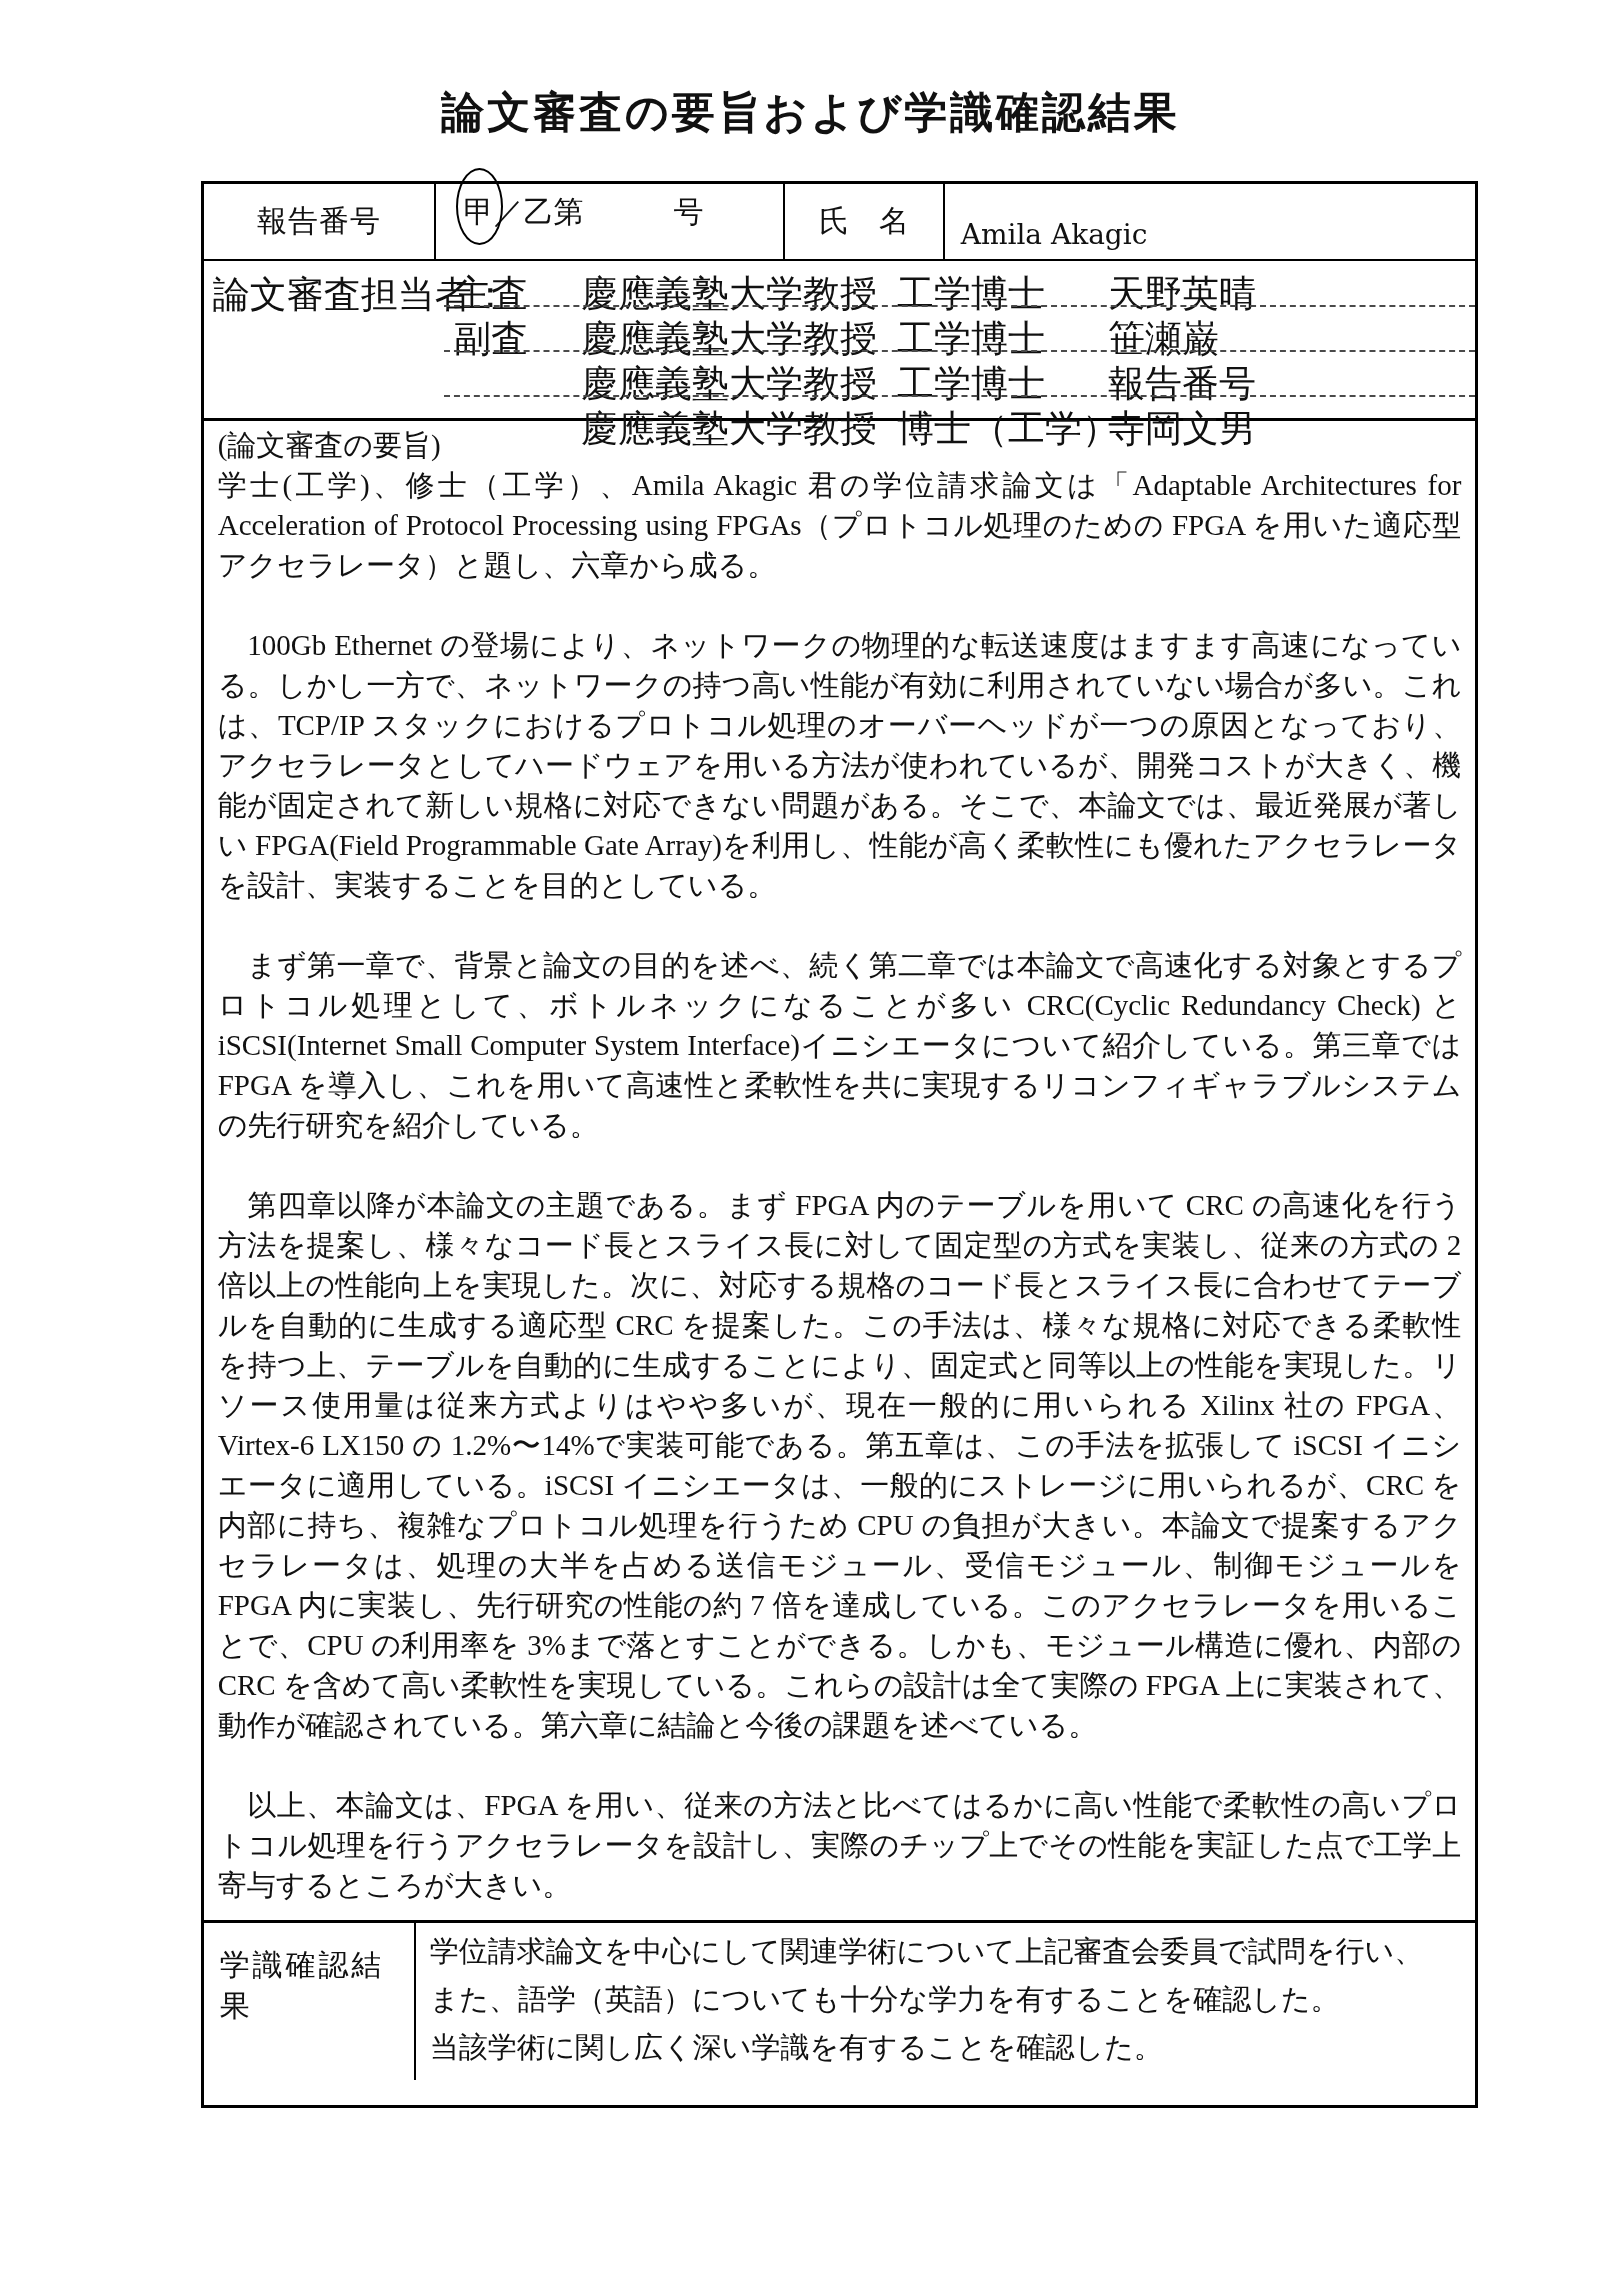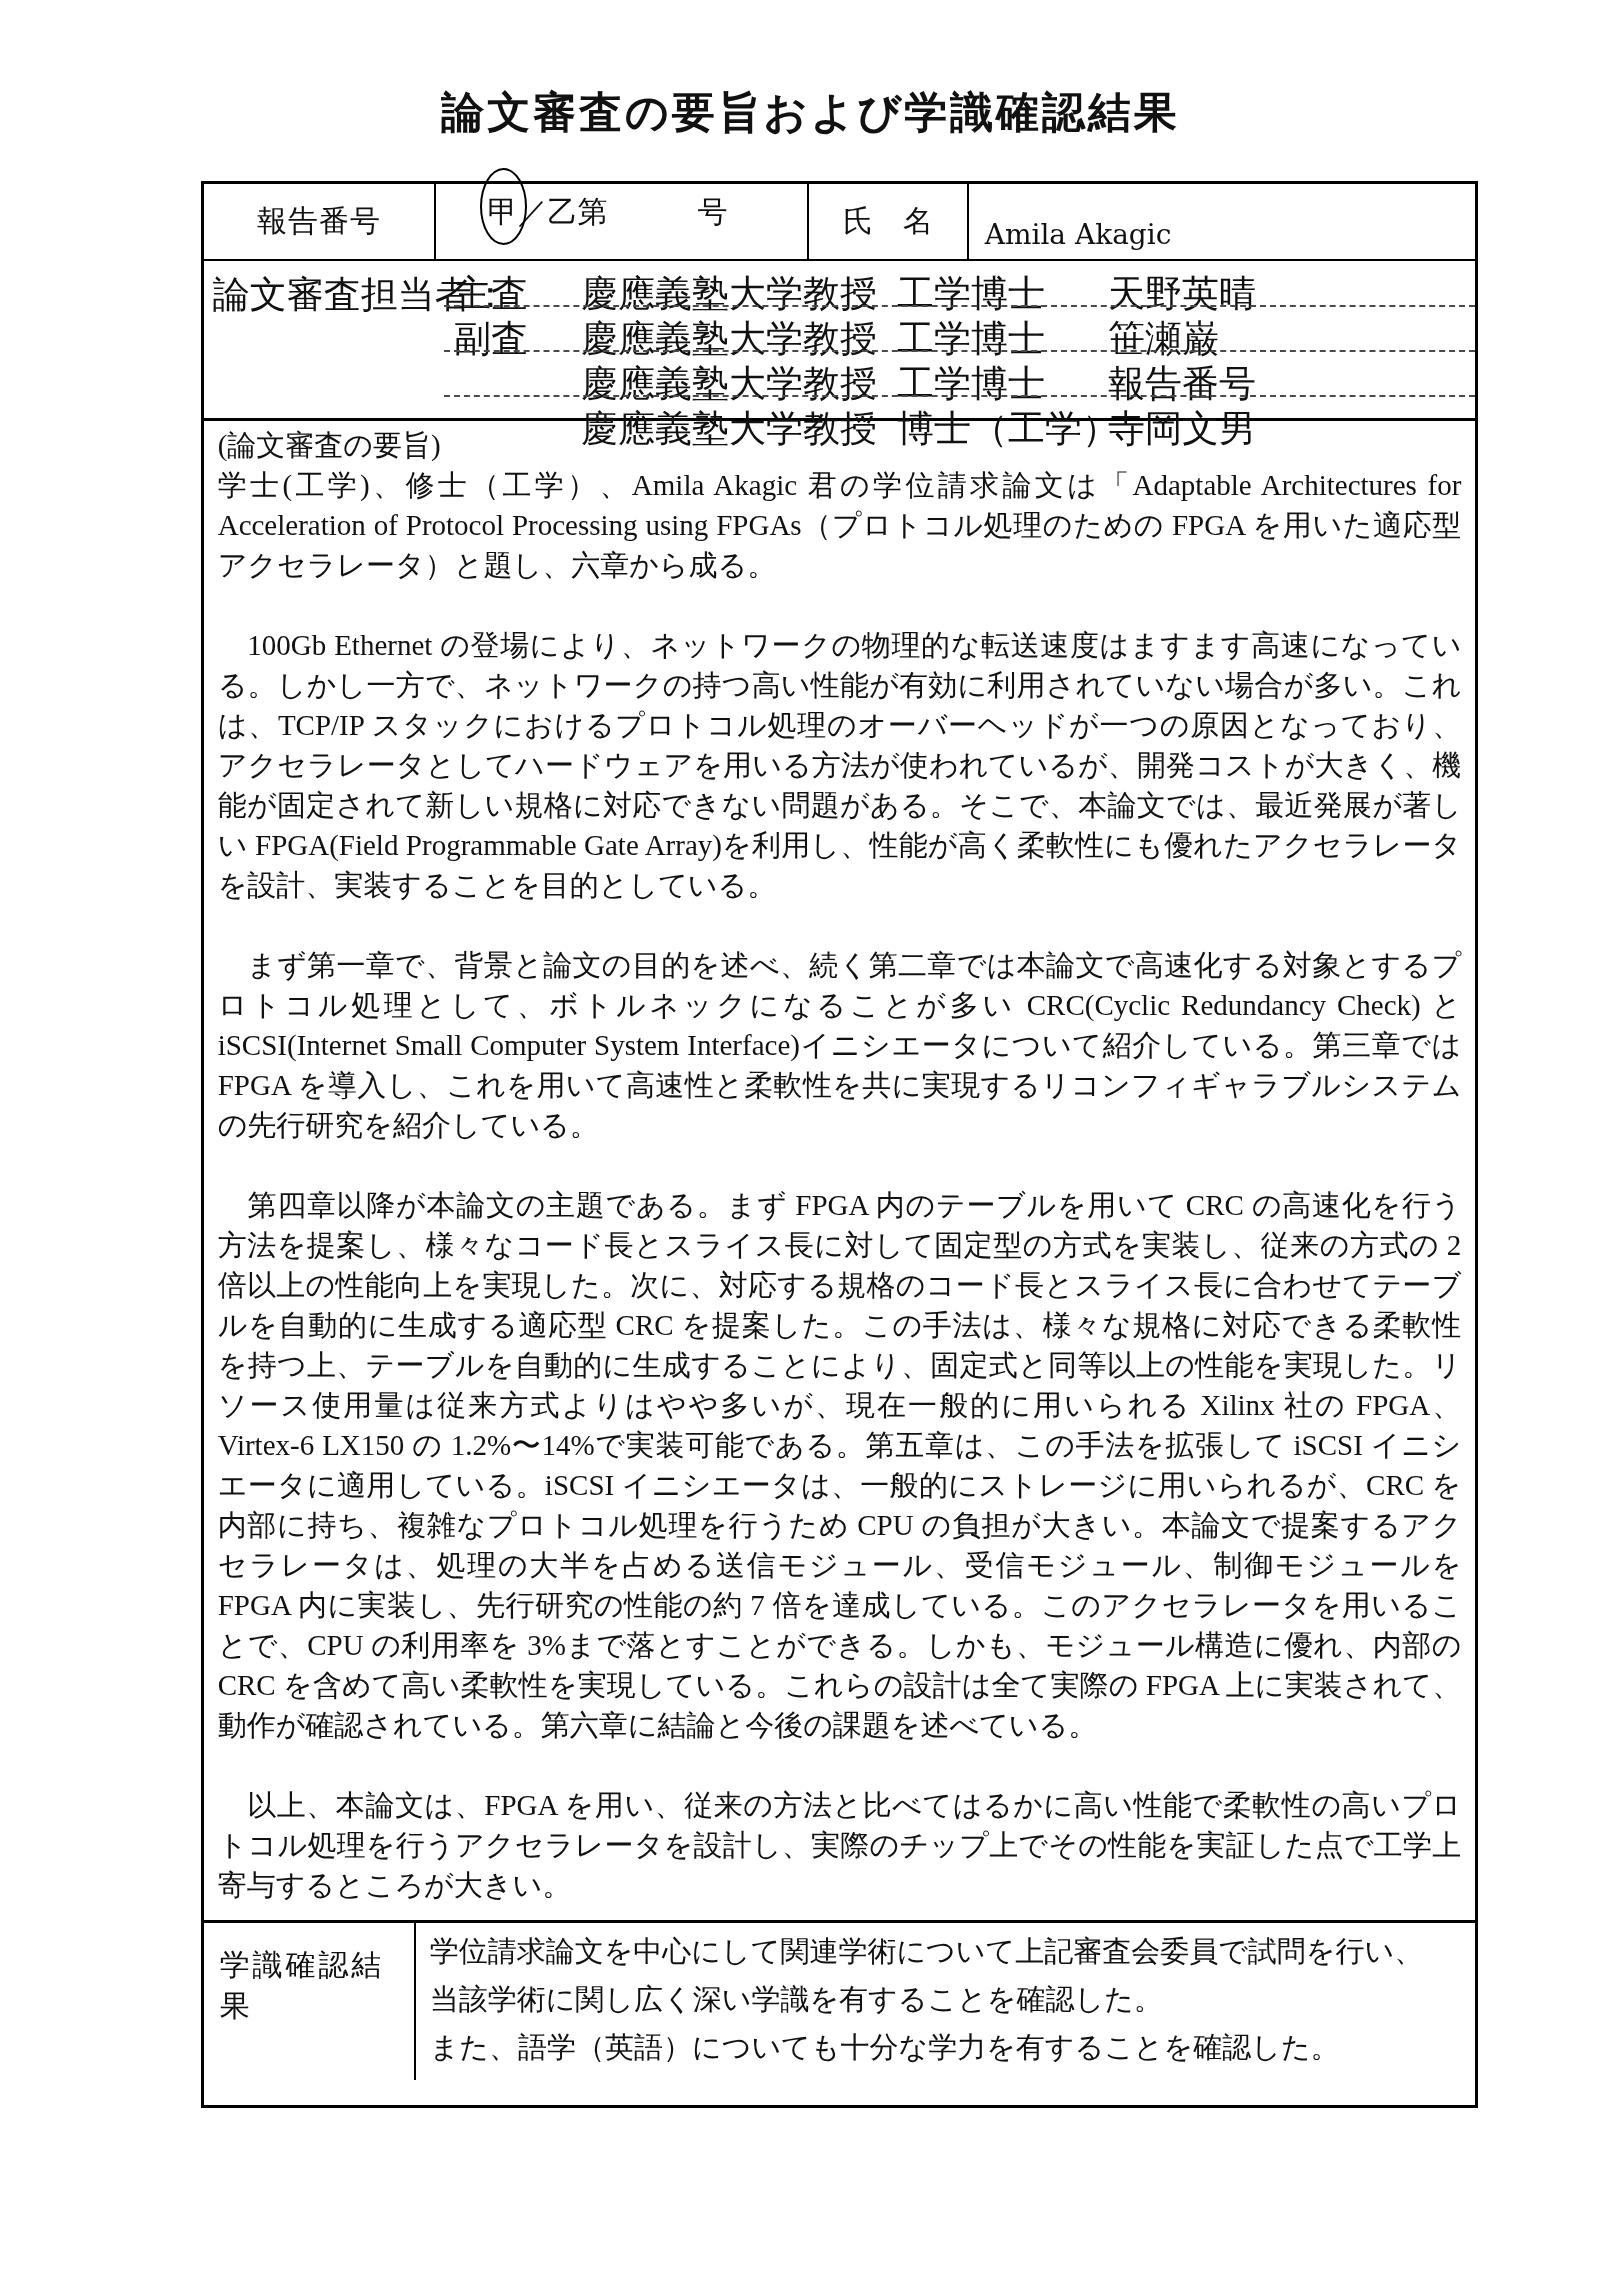--- a/index.html
+++ b/index.html
@@ -40,21 +40,20 @@
     border-right: 2px solid #000;
     display: flex; align-items: center; justify-content: center;
     font-size: 30px; letter-spacing: 1px;
   }
   .hc-repnum-value {
     width: 349px;
     border-right: 2px solid #000;
     padding: 7.8px 0 0 27.4px;
     font-size: 30px;
     position: relative;
-    margin-left: 24px;
   }
   .kou-wrap { position: relative; display: inline-block; }
   .kou-circle {
     position: absolute;
     left: -7.8px; top: -23.5px;
     width: 43px; height: 73px;
     border: 2.9px solid #000;
     border-radius: 50%;
   }
   .hc-name-label {
@@ -203,20 +202,20 @@
       <p>　以上、本論文は、FPGA を用い、従来の方法と比べてはるかに高い性能で柔軟性の高いプロトコル処理を行うアクセラレータを設計し、実際のチップ上でその性能を実証した点で工学上寄与するところが大きい。</p>
 
     </div>
 
     <div class="knowledge">
       <div class="k-label-cell">
         <span>学識確認結果</span>
       </div>
       <div class="k-content">
         <p>学位請求論文を中心にして関連学術について上記審査会委員で試問を行い、</p>
+        <p>また、語学（英語）についても十分な学力を有することを確認した。</p>
         <p>当該学術に関し広く深い学識を有することを確認した。</p>
-        <p>また、語学（英語）についても十分な学力を有することを確認した。</p>
       </div>
     </div>
 
   </div>
 </div>
 
 
 </body></html>

